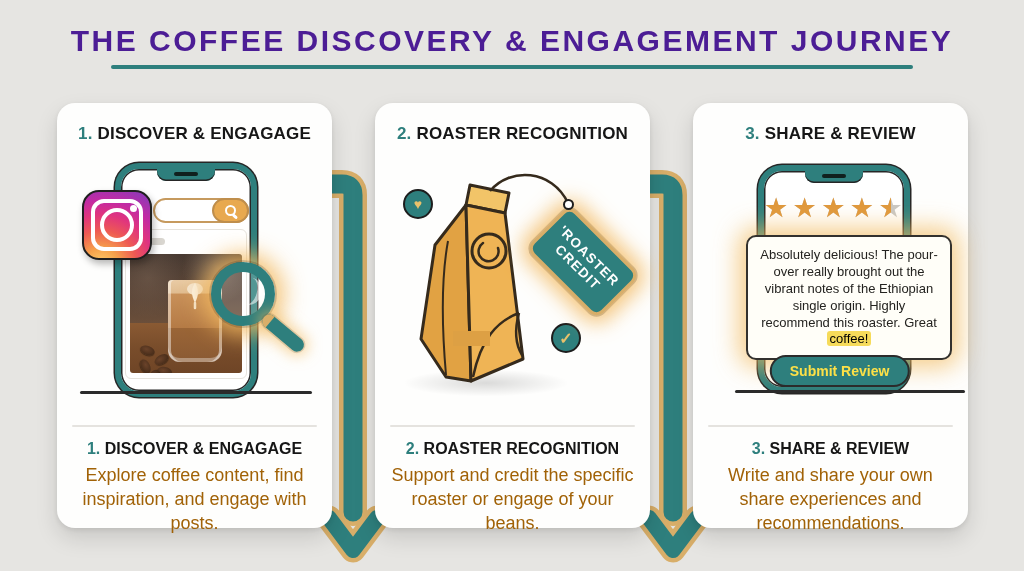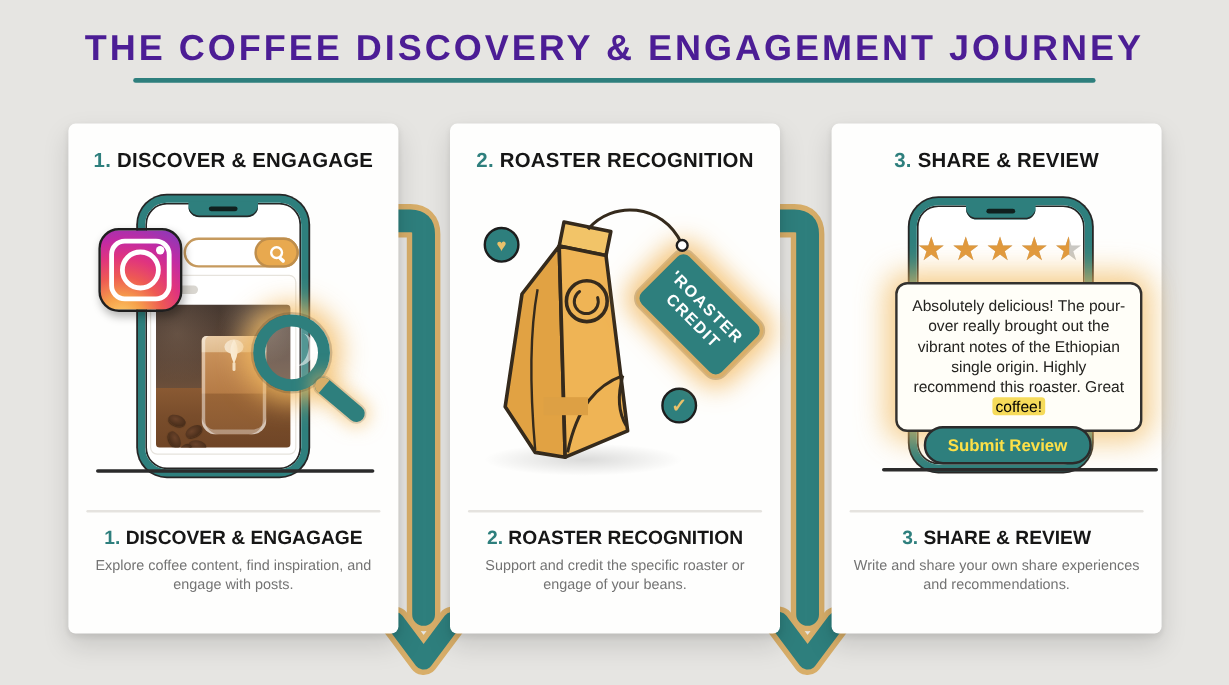--- a/index.html
+++ b/index.html
@@ -14,30 +14,30 @@
   
   .hdr{position:absolute;top:0;left:0;width:100%;text-align:center;z-index:3}
   .hdr h1{margin-top:24px;font-size:30px;font-weight:bold;letter-spacing:2.5px;color:#4c1d95}
   .hdr .rule{width:802px;height:4px;background:var(--teal);margin:7px auto 0;border-radius:2px}
 
   
   .arrow{position:absolute;top:160px;width:82px;height:412px;z-index:1}
   .arrow.a1{left:312px}.arrow.a2{left:632px}
 
   
-  .card{position:absolute;top:103px;width:275px;height:425px;background:#FEFEFD;border-radius:6px;
+  .card{position:absolute;top:103px;width:275px;height:425px;background:#FEFEFD;border-radius:18px;
         box-shadow:0 10px 22px rgba(0,0,0,.13),0 2px 5px rgba(0,0,0,.08);z-index:2}
   .card.c1{left:57px}.card.c2{left:375px}.card.c3{left:693px}
   .card-head{margin-top:21px;text-align:center;font-weight:bold;font-size:17px;color:#161616;letter-spacing:.2px}
   .num{color:var(--teal)}
   .illus{position:absolute;top:50px;left:0;right:0;height:262px}
   .divider{position:absolute;top:322px;left:15px;right:15px;height:2px;background:#E5E3DF;border-radius:2px}
   .card-foot{position:absolute;top:337px;left:10px;right:10px;text-align:center}
   .f-title{font-size:16px;font-weight:bold;color:#161616}
-  .f-desc{margin:6px auto 0;font-size:12px;line-height:1.32;color:#737373;max-width:252px}
+  .f-desc{margin:6px auto 0;font-size:18px;line-height:1.32;color:#a16207;max-width:252px}
 
   
   .phone{position:absolute;background:#fff;border:6px solid var(--teal);border-radius:24px;
          box-shadow:0 0 0 1.5px #262626,inset 0 0 0 1.5px #262626}
   .notch{position:absolute;top:-1px;left:50%;transform:translateX(-50%);width:58px;height:13px;
          background:var(--teal);border-radius:0 0 9px 9px;box-shadow:inset 0 -1.5px 0 #262626}
   .notch i{position:absolute;left:50%;top:4px;transform:translateX(-50%);width:24px;height:3.5px;background:#10201e;border-radius:2px}
 
   
   .p1{left:58px;top:10px;width:142px;height:234px}

